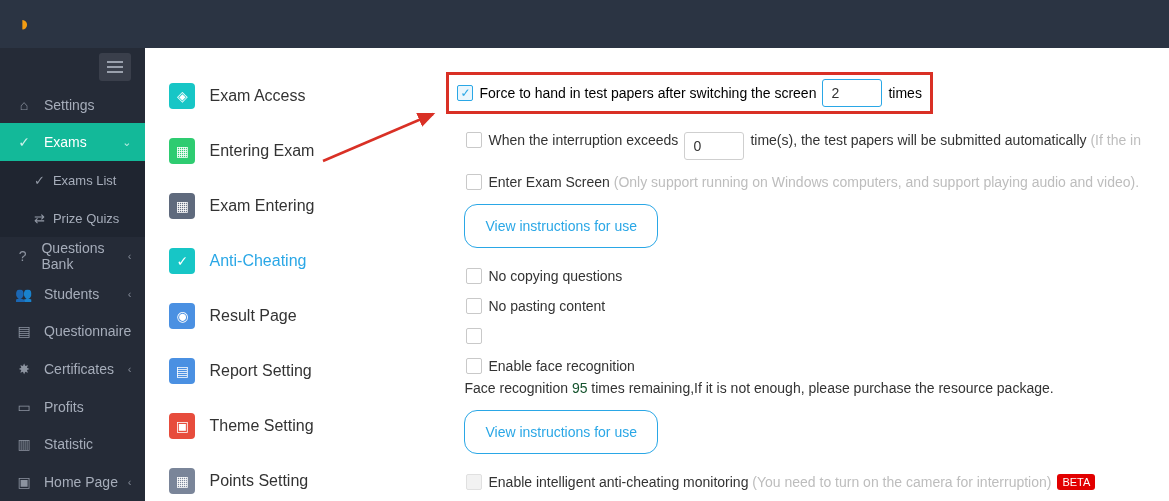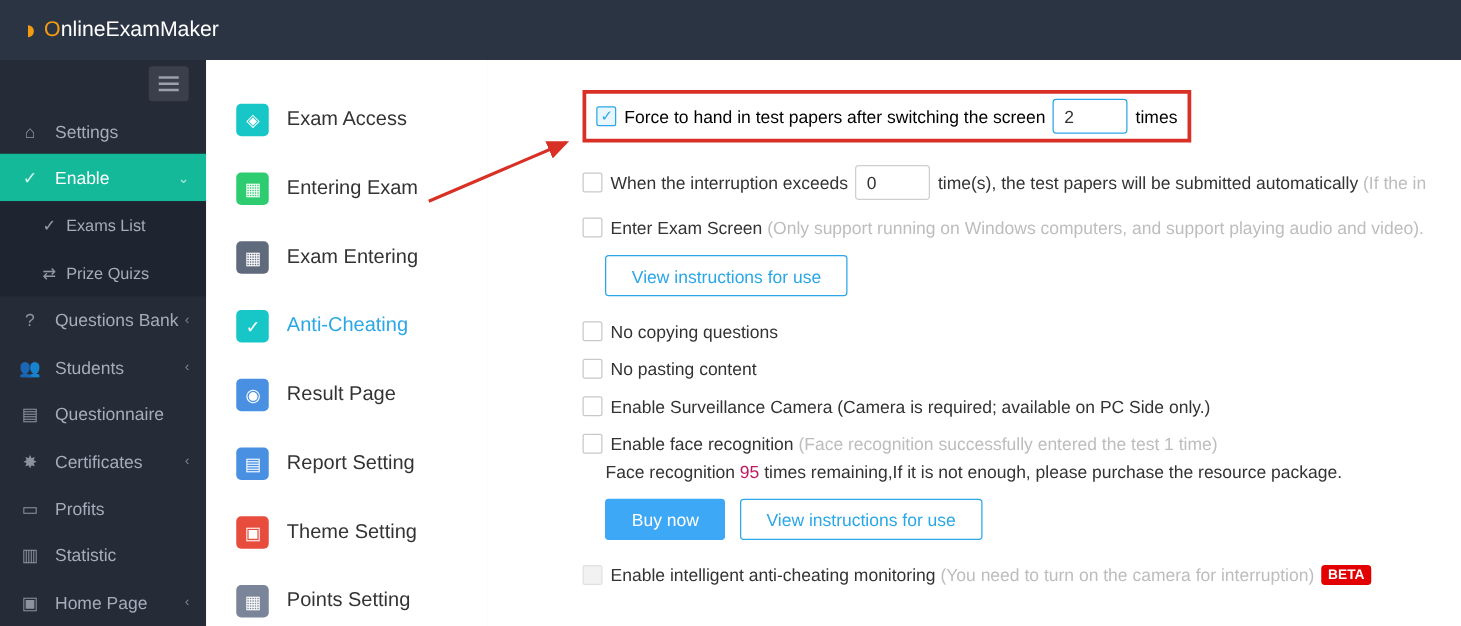--- a/index.html
+++ b/index.html
@@ -27,61 +27,60 @@
 .tab-item.active{color:#2aa7e6}
 .ic-teal{background:#17c6c6}
 .ic-green{background:#2ecc71}
 .ic-dark{background:#5f6a7d}
 .ic-blue{background:#4a90e2}
 .ic-red{background:#e74c3c}
 .ic-grey{background:#7a8599}
 .panel{flex:1;background:#fff;padding:24px 28px 24px 12px;position:relative;overflow:visible}
 .arrow{position:absolute;top:58px;left:-52px;pointer-events:none}
 .callout{border:3px solid #d93025;padding:4px 8px;display:inline-flex;align-items:center;white-space:nowrap;margin-left:64px}
-.row{display:flex;align-items:center;flex-wrap:nowrap;white-space:nowrap;margin-bottom:14px;margin-left:64px;color:#333}
+.row{display:flex;flex-wrap:nowrap;white-space:nowrap;margin-bottom:14px;margin-left:84px;color:#333}
 .row .hint{color:#bdbdbd}
 .chk{width:16px;height:16px;border:1px solid #c9c9c9;border-radius:2px;margin-right:6px;display:inline-flex;align-items:center;justify-content:center;background:#fff;cursor:pointer;flex:none}
 .chk.checked{border-color:#2aa7e6;background:#eaf6fd;color:#2aa7e6;font-size:12px;line-height:1}
 .chk.disabled{background:#f2f2f2;border-color:#e0e0e0}
 .num-input{width:60px;height:28px;border:1px solid #2aa7e6;border-radius:3px;padding:0 8px;margin:0 6px;font-size:14px;color:#333}
 .num-input.grey{border-color:#cfcfcf}
-.btn{height:33px;padding:0 20px;border-radius:3px;font-size:14px;cursor:pointer;display:inline-flex;align-items:center;justify-content:center}
+.btn{height:44px;padding:0 20px;border-radius:13px;font-size:14px;cursor:pointer;display:inline-flex;align-items:center;justify-content:center}
 .btn-outline{border:1px solid #2aa7e6;color:#2aa7e6;background:#fff}
 .btn-primary{background:#3da8f5;color:#fff;border:1px solid #3da8f5}
 .btn-row{margin-left:82px;margin-bottom:20px;display:flex;gap:12px}
-.link{color:#be185d}
-.badge-beta{background:#e20000;color:#fff;font-size:11px;font-weight:bold;padding:2px 5px;border-radius:3px;margin-left:6px}
+.link{color:#14532d}
+.badge-beta{background:#e20000;color:#fff;font-size:11px;font-weight:normal;padding:2px 5px;border-radius:3px;margin-left:6px}
 .indent{margin-left:82px;color:#333;margin-top:-8px;margin-bottom:14px}
 </style>
 </head>
 <body>
 
 <div class="header">
   <div class="logo">
     <span class="logo-icon">◗</span>
-    <span><span class="logo-text-o">O</span>nlineExamMaker</span>
   </div>
 </div>
 
 <div class="layout">
   <div class="sidebar">
     <div class="hamburger-row">
       <div class="hamburger">
           <span></span>
           <span></span>
           <span></span>
         </div>
     </div>
     <div class="nav-item">
         <span class="ni-icon">⌂</span>
         <span>Settings</span>
       </div>
     <div class="nav-item active">
         <span class="ni-icon">✓</span>
-        <span>Enable</span>
+        <span>Exams</span>
         <span class="chev">⌄</span>
       </div>
     <div class="nav-sub">
       <div class="nav-sub-item">
           <span class="sub-icon">✓</span>
           <span>Exams List</span>
         </div>
       <div class="nav-sub-item">
           <span class="sub-icon">⇄</span>
           <span>Prize Quizs</span>
@@ -195,33 +194,30 @@
       <div class="row">
         <span class="chk"></span>
         <span>No copying questions</span>
       </div>
       <div class="row">
         <span class="chk"></span>
         <span>No pasting content</span>
       </div>
       <div class="row">
         <span class="chk"></span>
-        <span>Enable Surveillance Camera (Camera is required;  available on PC Side only.)</span>
       </div>
       <div class="row">
         <span class="chk"></span>
         <span>Enable face recognition</span>&nbsp;
-        <span class="hint">(Face recognition successfully entered the test 1 time)</span>
       </div>
       <div class="indent">
         <span>Face recognition </span><span class="link">95</span><span> times remaining,If it is not enough, please purchase the resource package.</span>
       </div>
 
       <div class="btn-row">
-        <div class="btn btn-primary">Buy now</div>
         <div class="btn btn-outline">View instructions for use</div>
       </div>
 
       <div class="row">
         <span class="chk disabled"></span>
         <span>Enable intelligent anti-cheating monitoring</span>&nbsp;
         <span class="hint">(You need to turn on the camera for interruption)</span>
         <span class="badge-beta">BETA</span>
       </div>
     </div>

